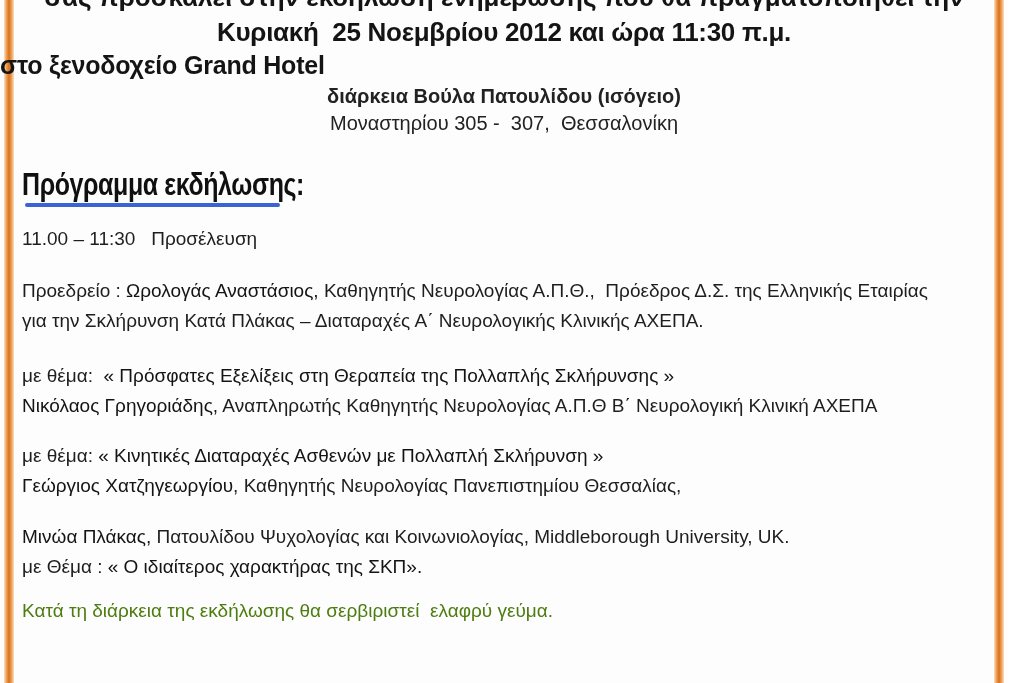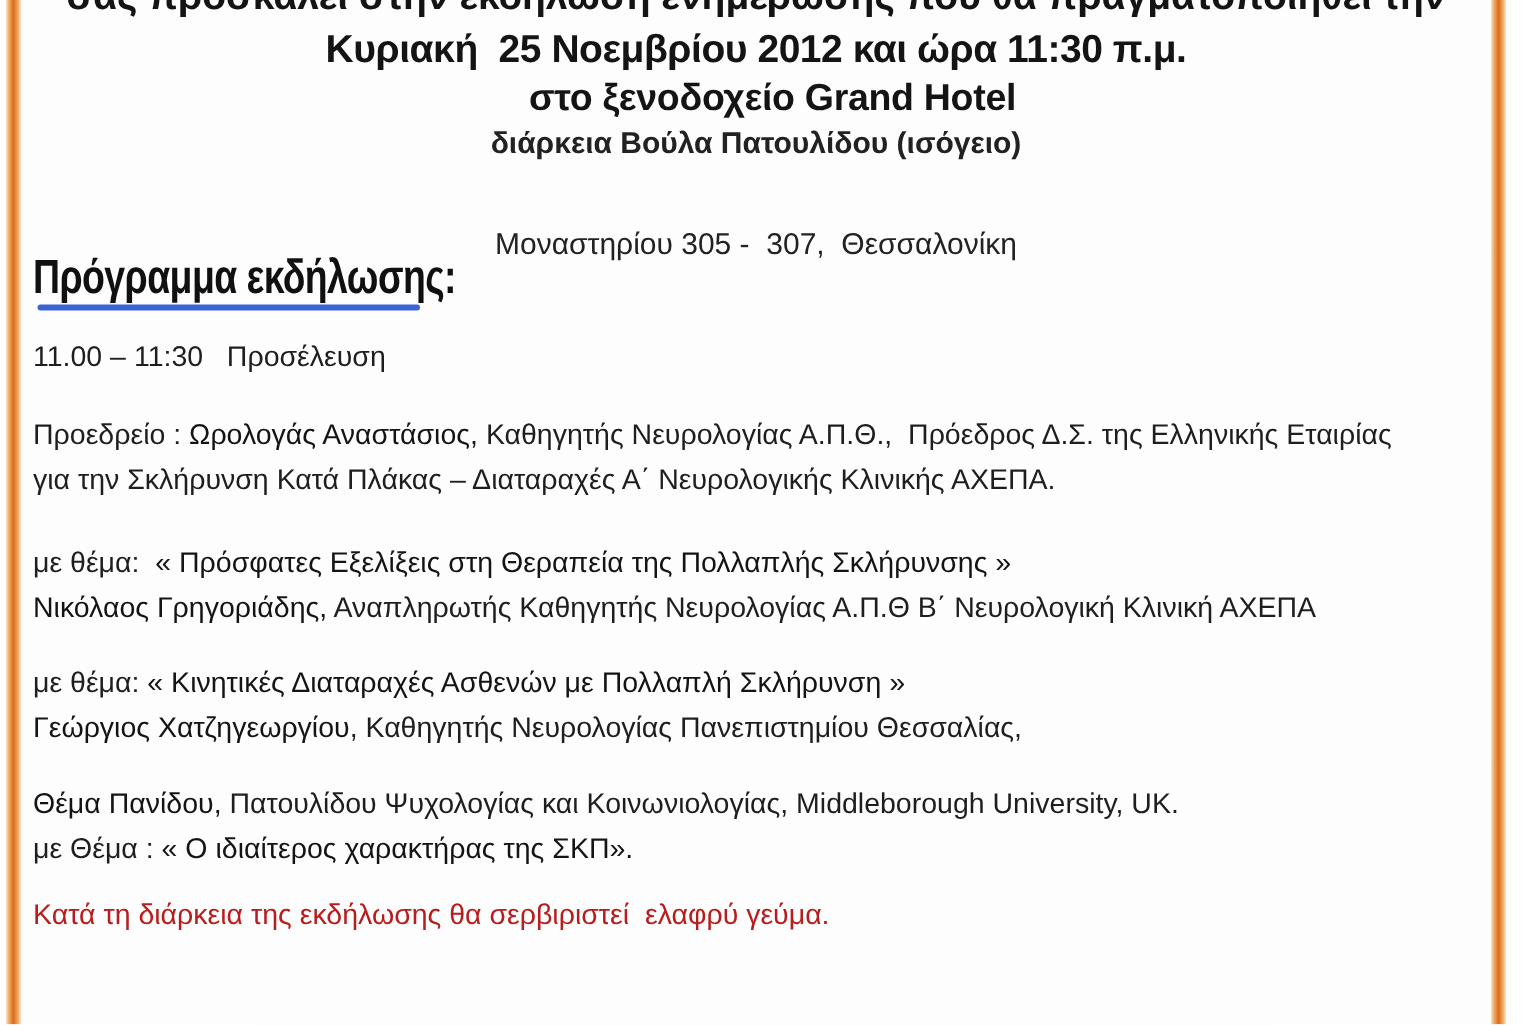--- a/index.html
+++ b/index.html
@@ -31,30 +31,30 @@
     position:absolute;top:-17px;left:0;right:0;
     text-align:center;
     font-size:26px;font-weight:bold;line-height:28px;
     color:#141414;
   }
   .hdr-date{
     position:absolute;top:17px;left:0;right:0;text-align:center;
     font-size:26px;font-weight:bold;letter-spacing:-0.3px;color:#141414;
   }
   .hdr-venue{
-    position:absolute;top:51px;left:0;right:0;text-align:center;
-    font-size:25px;font-weight:bold;letter-spacing:-0.2px;color:#141414;padding-left:22px;
+    position:absolute;top:51px;left:0;right:0;
+    font-size:25px;font-weight:bold;letter-spacing:-0.2px;color:#141414;
   }
   .hdr-hall{
     position:absolute;top:85px;left:0;right:0;text-align:center;
     font-size:20px;font-weight:600;color:#222;
   }
   .hdr-address{
     position:absolute;top:112px;left:0;right:0;text-align:center;
-    font-size:20px;font-weight:400;color:#222;margin-top:40px;
+    font-size:20px;font-weight:400;color:#222;
   }
 
   .prog-heading{
     position:absolute;top:166px;left:22px;
     font-size:32px;font-weight:bold;color:#101010;
     transform:scaleX(0.78);transform-origin:left top;
     letter-spacing:-0.5px;
   }
   .prog-underline{
     position:absolute;top:203px;left:25px;
@@ -72,21 +72,21 @@
     font-size:19px;line-height:30px;color:#1e1e1e;
   }
   .para .tline{white-space:pre-wrap;}
   .para .b, .b{font-weight:normal;color:#141414;}
   #para-0{top:276px;}
   #para-1{top:361px;}
   #para-2{top:441px;}
   #para-3{top:522px;}
   .closing-line{
     position:absolute;top:600px;left:22px;right:20px;
-    font-size:19px;color:#b91c1c;
+    font-size:19px;color:#4d7c0f;
   }
 </style>
 </head>
 <body>
 
 <div class="page">
 
   <div class="side-stripe left"></div>
   <div class="side-stripe right"></div>
 
@@ -114,19 +114,19 @@
       <div class="tline"><span>με θέμα:  </span><span class="b">« Πρόσφατες Εξελίξεις στη Θεραπεία της Πολλαπλής Σκλήρυνσης »</span></div>
       <div class="tline"><span class="b">Νικόλαος Γρηγοριάδης,</span><span> Αναπληρωτής Καθηγητής Νευρολογίας Α.Π.Θ Β΄ Νευρολογική Κλινική ΑΧΕΠΑ</span></div>
     </div>
 
   <div class="para" id="para-2">
       <div class="tline"><span>με θέμα: </span><span class="b">« Κινητικές Διαταραχές Ασθενών με Πολλαπλή Σκλήρυνση »</span></div>
       <div class="tline"><span class="b">Γεώργιος Χατζηγεωργίου</span><span>, Καθηγητής Νευρολογίας Πανεπιστημίου Θεσσαλίας,</span></div>
     </div>
 
   <div class="para" id="para-3">
-      <div class="tline"><span class="b">Θέμα Πανίδου,</span><span> Πατουλίδου Ψυχολογίας και Κοινωνιολογίας, Middleborough University, UK.</span></div>
+      <div class="tline"><span class="b">Μινώα Πλάκας,</span><span> Πατουλίδου Ψυχολογίας και Κοινωνιολογίας, Middleborough University, UK.</span></div>
       <div class="tline"><span>με Θέμα : </span><span class="b">« Ο ιδιαίτερος χαρακτήρας της ΣΚΠ».</span></div>
     </div>
 
   <div class="closing-line txt">Κατά τη διάρκεια της εκδήλωσης θα σερβιριστεί  ελαφρύ γεύμα.</div>
 
 </div>
 
 </body></html>

